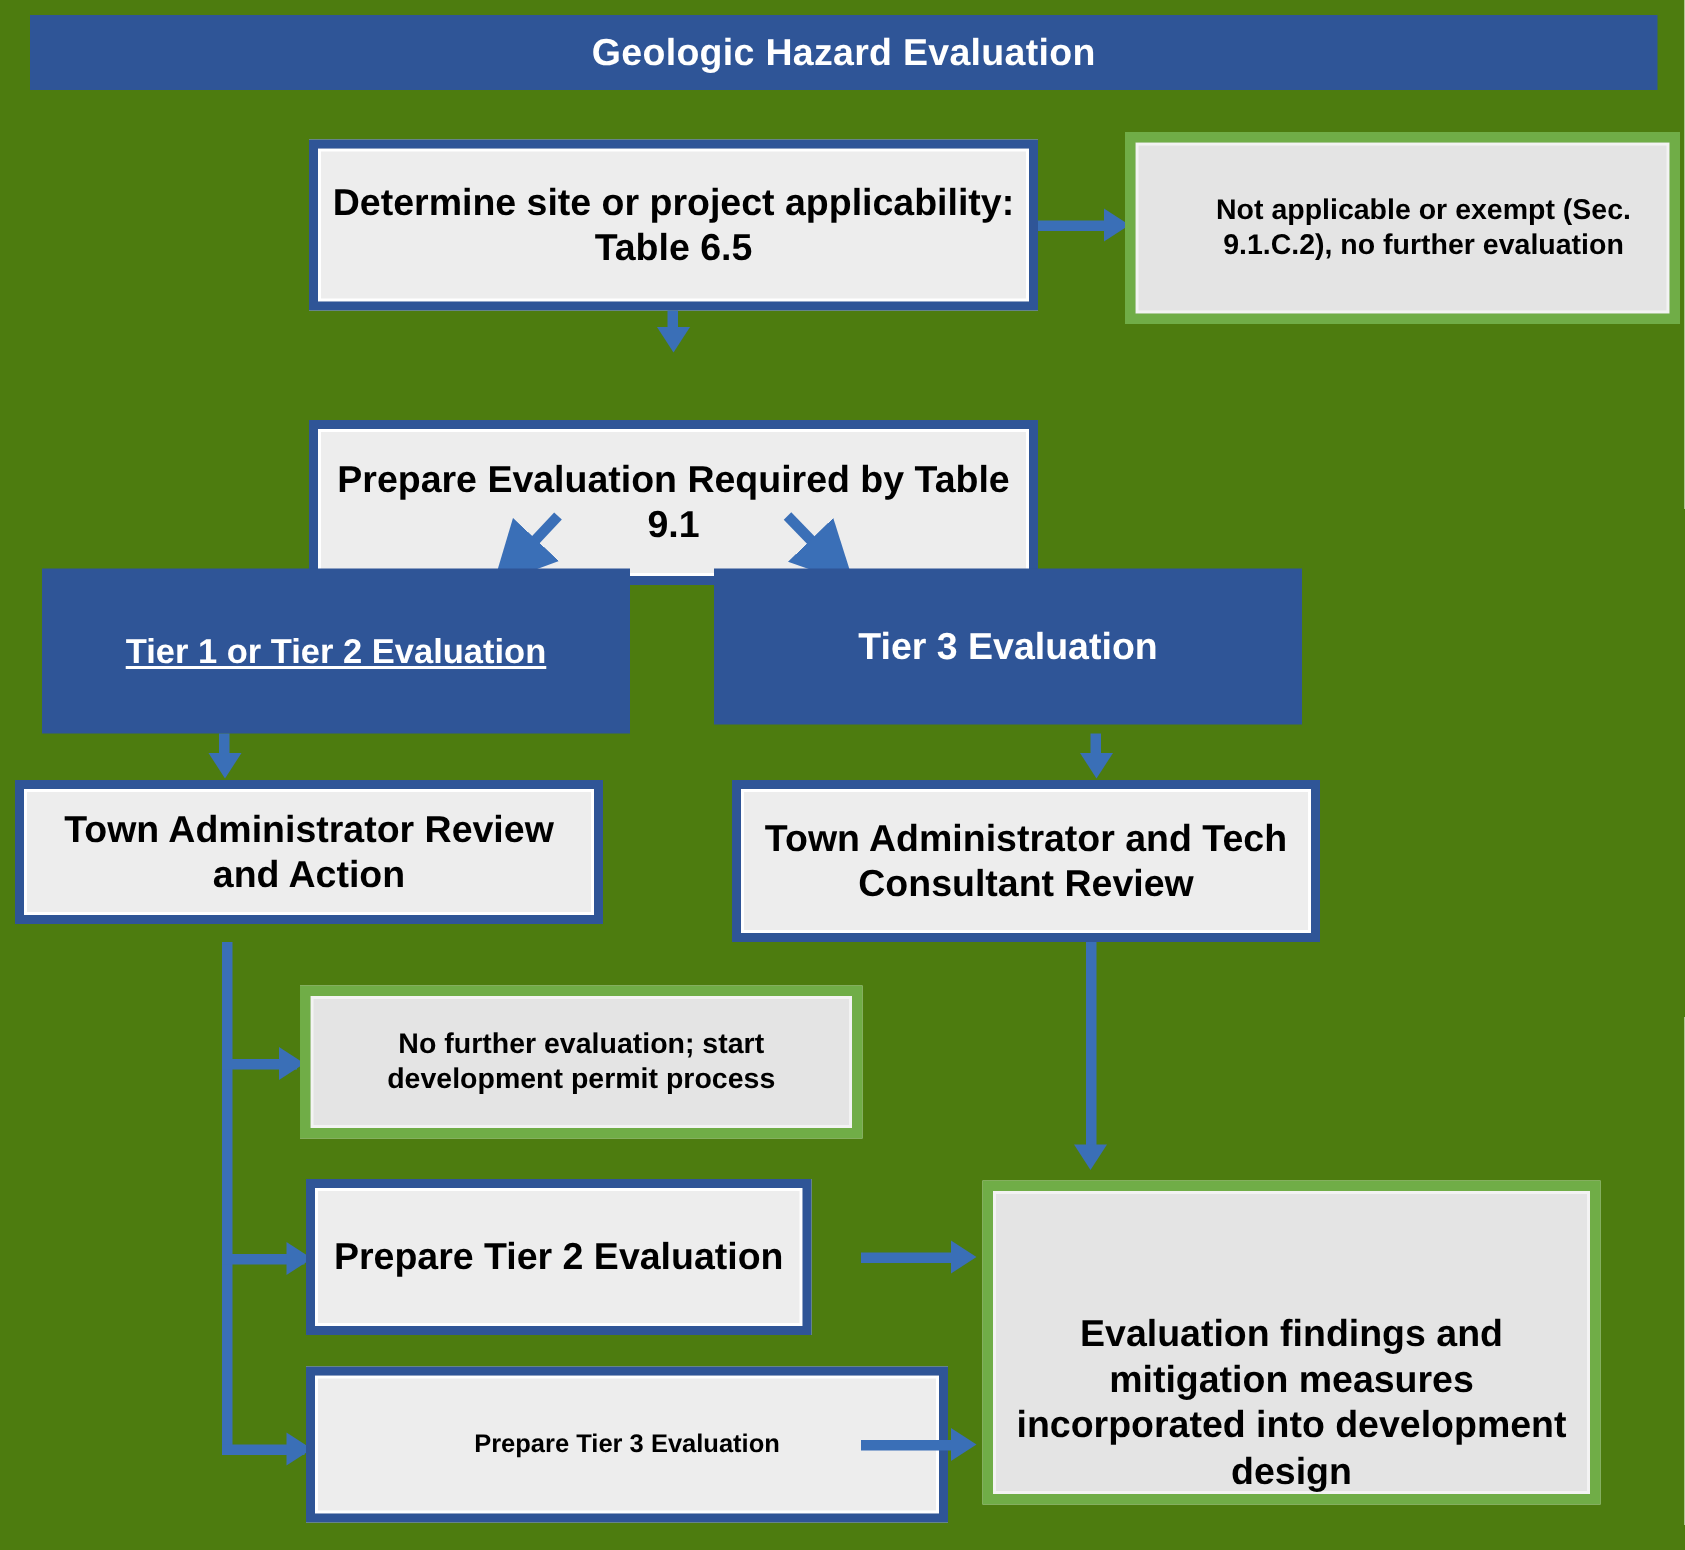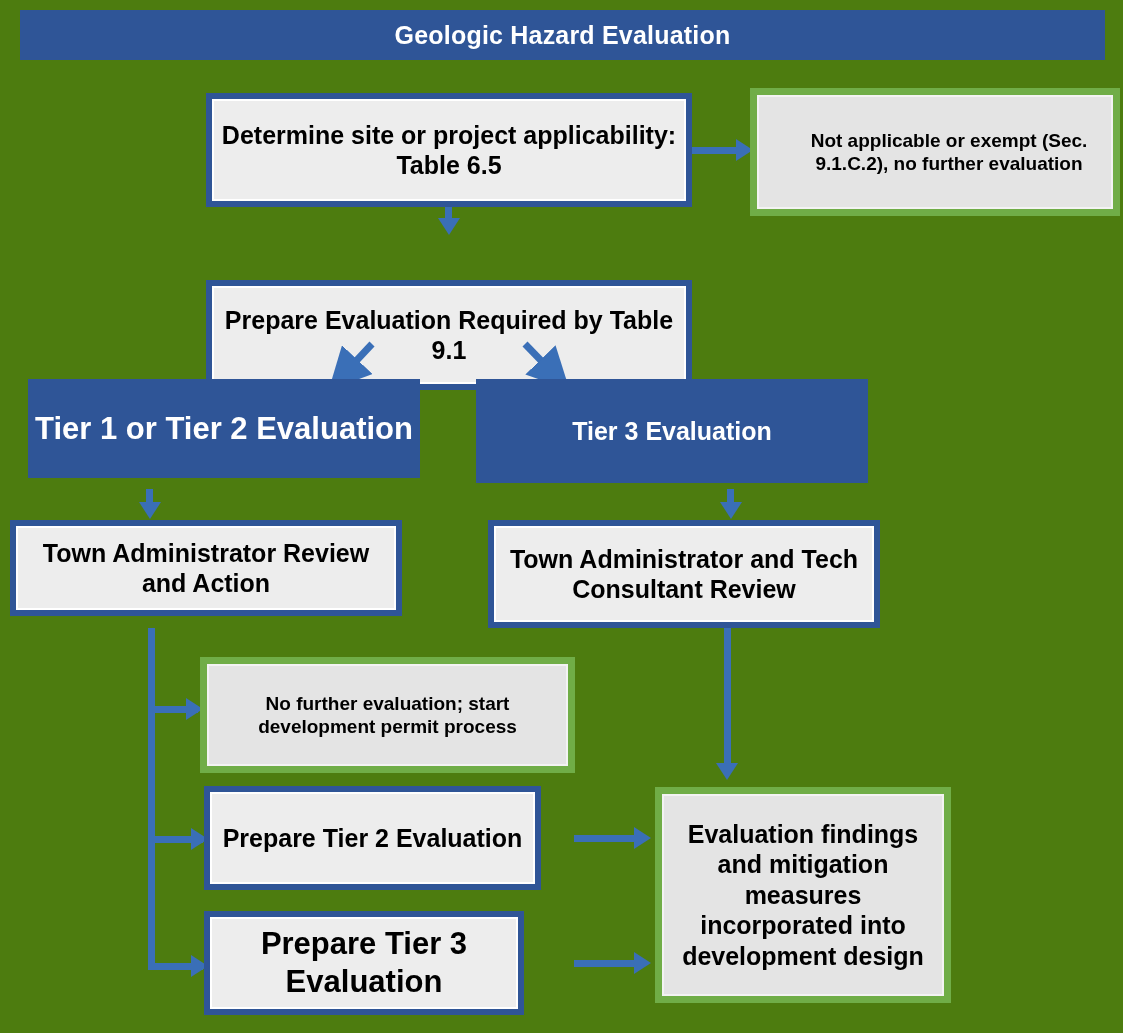--- a/index.html
+++ b/index.html
@@ -120,21 +120,21 @@
   <svg class="diag-arrow" style="left:320px; top:344px; width:260px; height:44px;" viewBox="0 0 260 44">
     <defs>
       <marker id="ah" markerWidth="6" markerHeight="6" refX="3.2" refY="3" orient="auto">
         <path d="M0,0 L6,3 L0,6 z" fill="#3A6FB7"></path>
       </marker>
     </defs>
     <line x1="52" y1="0" x2="22" y2="32" stroke="#3A6FB7" stroke-width="7" marker-end="url(#ah)"></line>
     <line x1="205" y1="0" x2="236" y2="32" stroke="#3A6FB7" stroke-width="7" marker-end="url(#ah)"></line>
   </svg>
 
-  <div class="node blue-fill" style="left:28px; top:379px; width:392px; height:99px; font-size:31px;">
+  <div class="node blue-fill" style="left:28px; top:379px; width:392px; height:110px; font-size:23px;text-decoration:underline;">
     <span class="lbl">Tier 1 or Tier 2 Evaluation</span>
   </div>
 
   <div class="node blue-fill" style="left:476px; top:379px; width:392px; height:104px; font-size:25px;">
     <span class="lbl">Tier 3 Evaluation</span>
   </div>
 
   <div class="conn v" style="left:146px; top:489px; height:17px;"></div>
   <div class="arrowhead down" style="left:139px; top:502px;"></div>
 
@@ -153,38 +153,38 @@
 
   <div class="conn h" style="left:148px; top:706px; width:50px;"></div>
   <div class="arrowhead right" style="left:186px; top:698px;"></div>
 
   <div class="conn h" style="left:148px; top:836px; width:55px;"></div>
   <div class="arrowhead right" style="left:191px; top:828px;"></div>
 
   <div class="conn h" style="left:148px; top:963px; width:55px;"></div>
   <div class="arrowhead right" style="left:191px; top:955px;"></div>
 
-  <div class="node green-outline" style="left:200px; top:657px; width:375px; height:116px; font-size:19px;justify-content:center;">
+  <div class="node green-outline" style="left:200px; top:657px; width:375px; height:102px; font-size:19px;justify-content:center;">
     <span class="lbl">No further evaluation; start development permit process</span>
   </div>
 
   <div class="node blue-outline" style="left:204px; top:786px; width:337px; height:104px; font-size:25px;">
     <span class="lbl">Prepare Tier 2 Evaluation</span>
   </div>
 
-  <div class="node blue-outline" style="left:204px; top:911px; width:320px; height:104px; font-size:31px;">
+  <div class="node blue-outline" style="left:204px; top:911px; width:428px; height:104px; font-size:17px;">
     <span class="lbl">Prepare Tier 3 Evaluation</span>
   </div>
 
   <div class="conn v" style="left:724px; top:628px; height:140px;"></div>
   <div class="arrowhead down" style="left:716px; top:763px;"></div>
 
   <div class="conn h" style="left:574px; top:835px; width:68px;"></div>
   <div class="arrowhead right" style="left:634px; top:827px;"></div>
 
   <div class="conn h" style="left:574px; top:960px; width:68px;"></div>
   <div class="arrowhead right" style="left:634px; top:952px;"></div>
 
-  <div class="node green-outline" style="left:655px; top:787px; width:296px; height:216px; font-size:25px;">
+  <div class="node green-outline" style="left:655px; top:787px; width:412px; height:216px; font-size:25px;align-items:flex-end;">
     <span class="lbl">Evaluation findings and mitigation measures incorporated into development design</span>
   </div>
 
 </div>
 
 </body></html>

